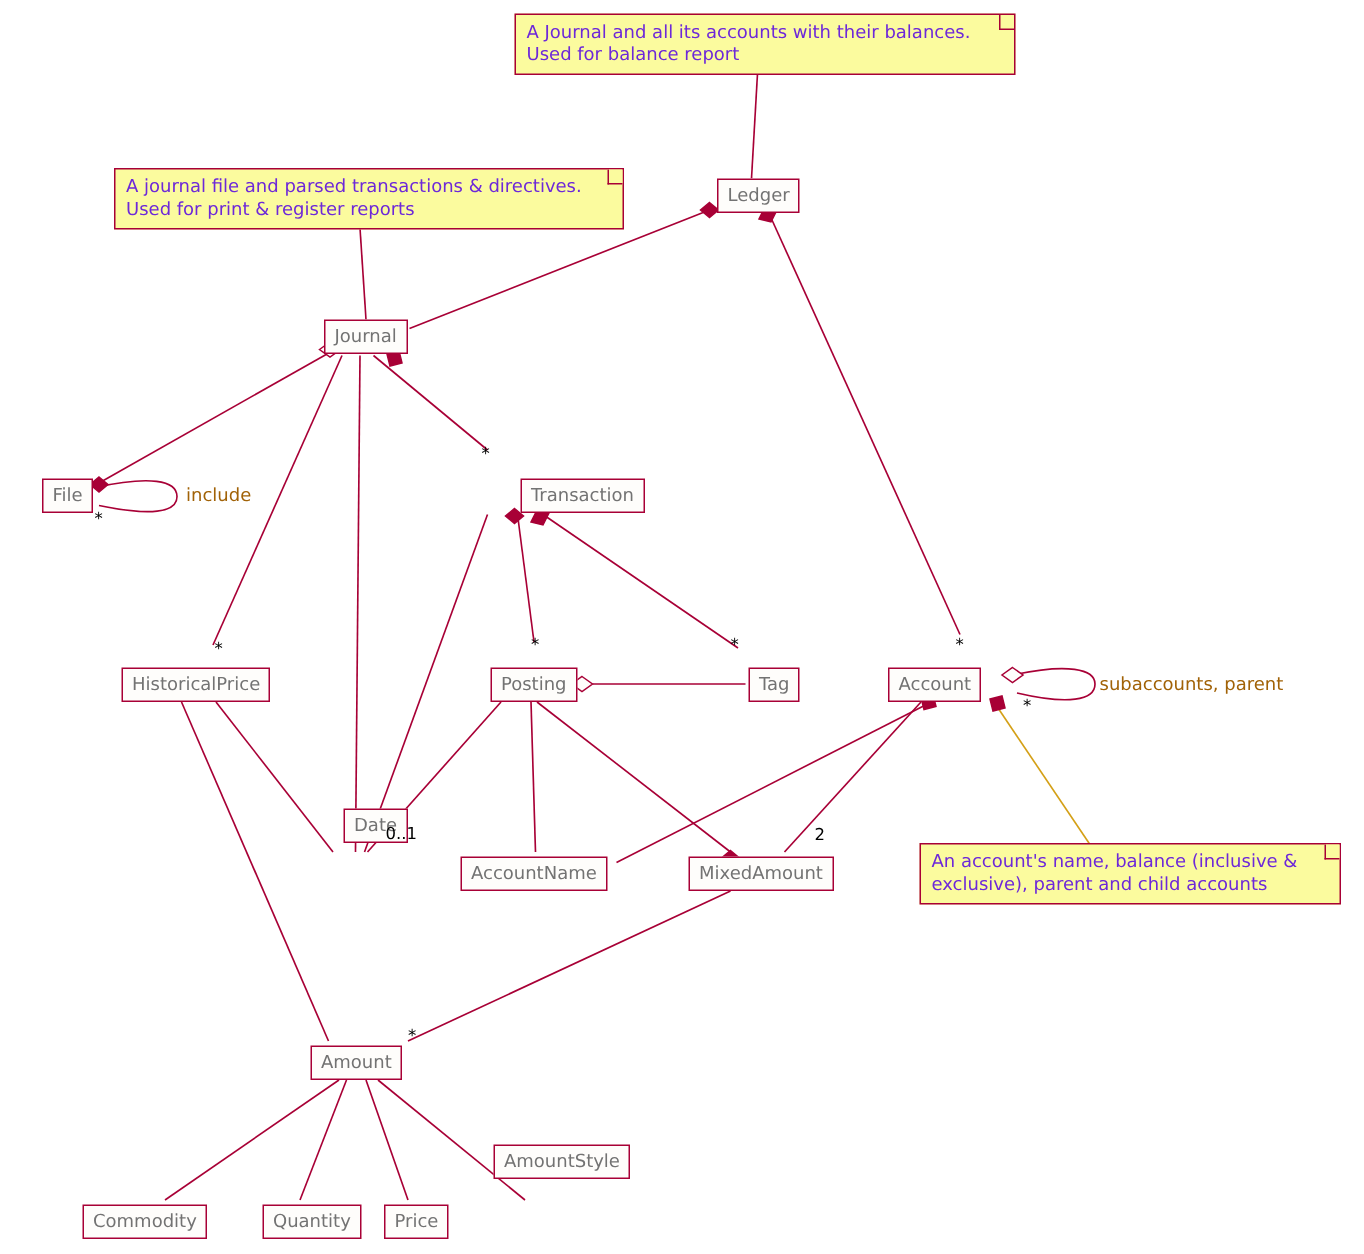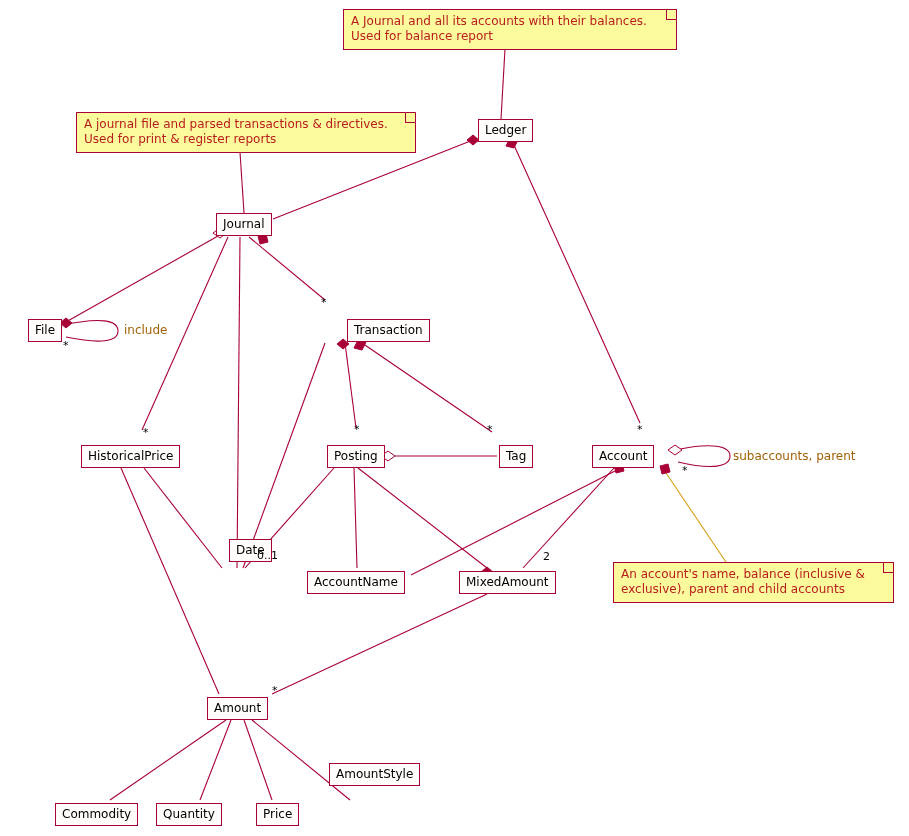--- a/index.html
+++ b/index.html
@@ -21,32 +21,32 @@
     position: absolute;
     left: 0;
     top: 0;
     width: 909px;
     height: 836px;
   }
   .cls {
     position: absolute;
     background: #fefdfb;
     border: 1px solid #a80036;
-    color: #000000;
+    color: #737373;
     font-size: 12px;
     line-height: 14px;
     padding: 3px 6px 4px 6px;
     white-space: nowrap;
     box-sizing: border-box;
   }
   .note {
     position: absolute;
     background: #fbfb9e;
     border: 1px solid #a80036;
-    color: #b91c1c;
+    color: #6d28d9;
     font-size: 12px;
     line-height: 15px;
     padding: 4px 7px 5px 7px;
     box-sizing: border-box;
     white-space: pre-line;
   }
   .note .fold {
     position: absolute;
     right: 0;
     top: 0;
@@ -155,21 +155,21 @@
   <div class="cls" style="left:302px; top:319px;margin-left:45px;"><span>Transaction</span></div>
   <div class="cls" style="left:81px; top:445px;"><span>HistoricalPrice</span></div>
   <div class="cls" style="left:327px; top:445px;text-align:right;"><span>Posting</span></div>
   <div class="cls" style="left:499px; top:445px;"><span>Tag</span></div>
   <div class="cls" style="left:592px; top:445px;"><span>Account</span></div>
   <div class="cls" style="left:215px; top:539px;margin-left:14px;"><span>Date</span></div>
   <div class="cls" style="left:307px; top:571px;"><span>AccountName</span></div>
   <div class="cls" style="left:459px; top:571px;"><span>MixedAmount</span></div>
   <div class="cls" style="left:207px; top:697px;"><span>Amount</span></div>
   <div class="cls" style="left:55px; top:803px;"><span>Commodity</span></div>
-  <div class="cls" style="left:156px; top:803px;"><span>Quantity</span></div>
+  <div class="cls" style="left:175px; top:803px;"><span>Quantity</span></div>
   <div class="cls" style="left:256px; top:803px;"><span>Price</span></div>
   <div class="cls" style="left:329px; top:763px;"><span>AmountStyle</span></div>
 
   <div class="note" style="left:343px; top:9px; width:334px;"><span class="fold"></span><span>A Journal and all its accounts with their balances.
 Used for balance report</span></div>
   <div class="note" style="left:613px; top:562px; width:281px;"><span class="fold"></span><span>An account's name, balance (inclusive &amp;
 exclusive), parent and child accounts</span></div>
   <div class="note" style="left:76px; top:112px; width:340px;"><span class="fold"></span><span>A journal file and parsed transactions &amp; directives.
 Used for print &amp; register reports</span></div>
 

